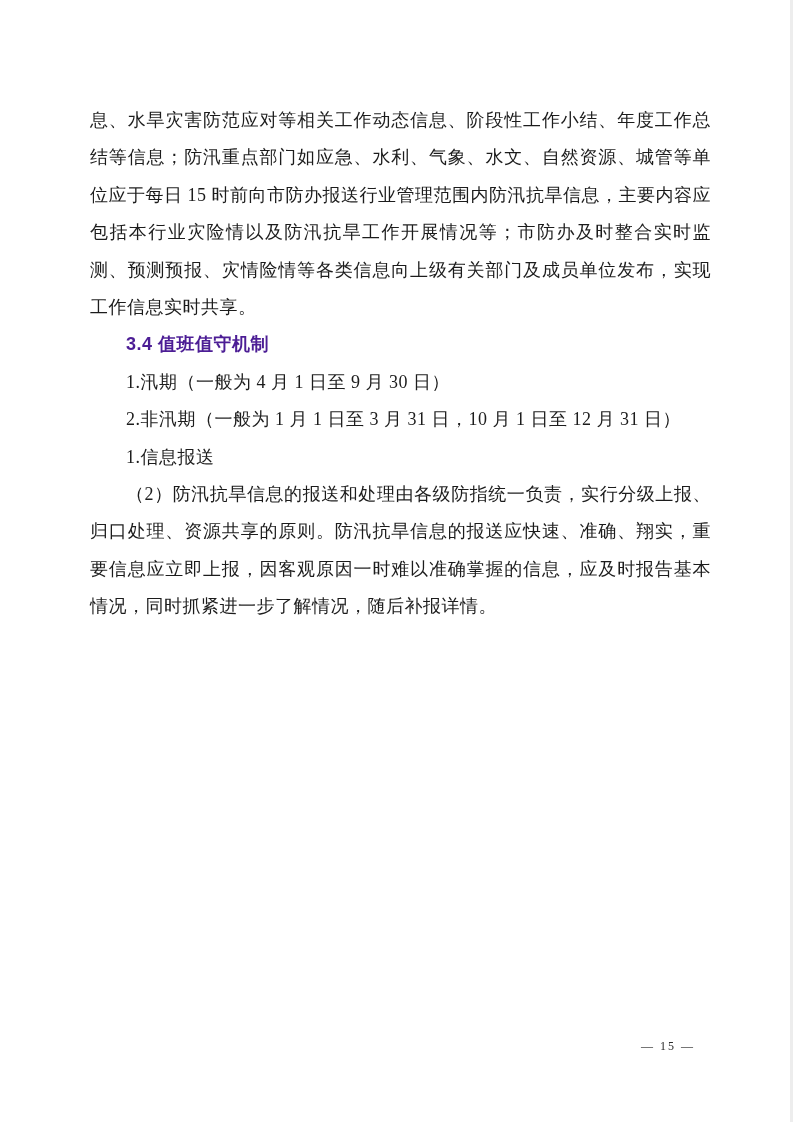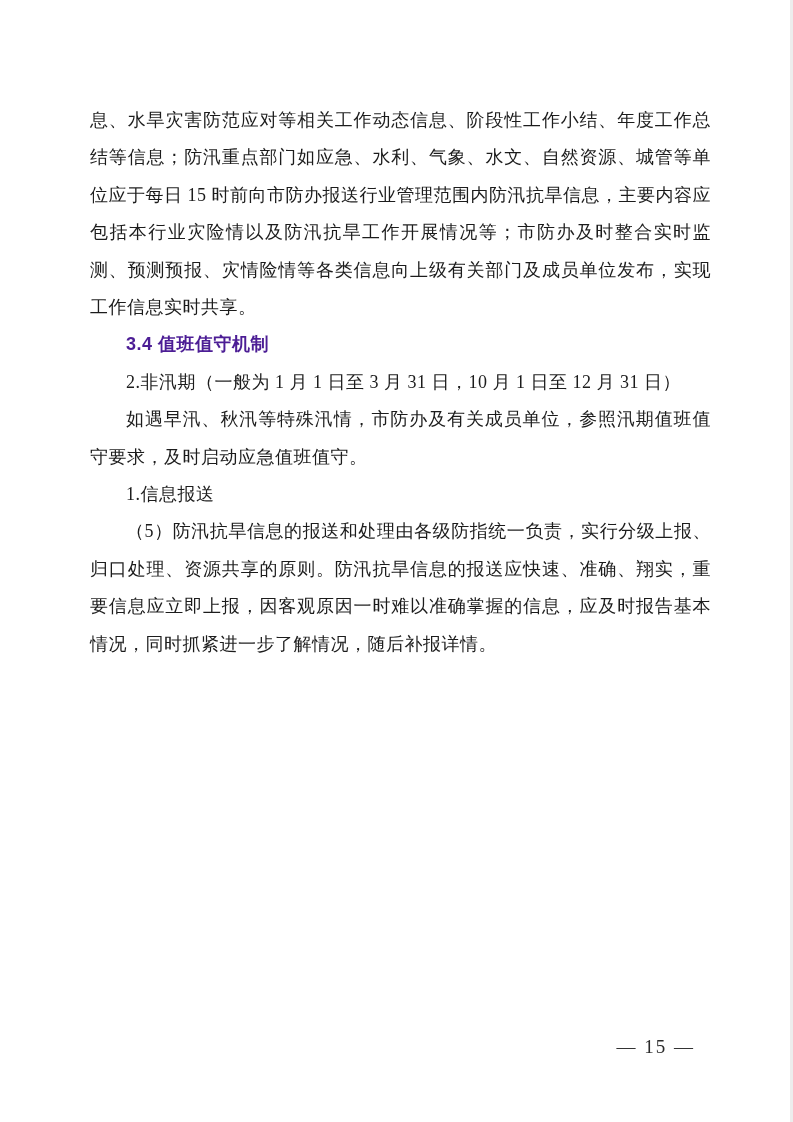--- a/index.html
+++ b/index.html
@@ -50,46 +50,46 @@
   .footer {
     position: absolute;
     top: 1036px;
     right: 0;
     width: 793px;
     text-align: right;
     padding-right: 98px;
     box-sizing: border-box;
   }
   .page-number {
-    font-size: 19px;
+    font-size: 12px;
     letter-spacing: 2px;
     color: #2a2a2a;
     font-family: "Liberation Serif", "DejaVu Serif", serif;
   }
 </style>
 </head>
 <body>
 
 <div class="page">
 
   <div class="content">
     <p class="body-text">息、水旱灾害防范应对等相关工作动态信息、阶段性工作小结、年度工作总结等信息；防汛重点部门如应急、水利、气象、水文、自然资源、城管等单位应于每日 15 时前向市防办报送行业管理范围内防汛抗旱信息，主要内容应包括本行业灾险情以及防汛抗旱工作开展情况等；市防办及时整合实时监测、预测预报、灾情险情等各类信息向上级有关部门及成员单位发布，实现工作信息实时共享。</p>
 
     <p class="heading">3.4 值班值守机制</p>
 
+    <p class="indent">1.汛期（一般为 4 月 1 日至 9 月 30 日）</p>
 
 
     <p class="indent">2.非汛期（一般为 1 月 1 日至 3 月 31 日，10 月 1 日至 12 月 31 日）</p>
 
-    <p class="indent">如遇早汛、秋汛等特殊汛情，市防办及有关成员单位，参照汛期值班值守要求，及时启动应急值班值守。</p>
 
 
     <p class="indent">1.信息报送</p>
 
-    <p class="indent">（5）防汛抗旱信息的报送和处理由各级防指统一负责，实行分级上报、归口处理、资源共享的原则。防汛抗旱信息的报送应快速、准确、翔实，重要信息应立即上报，因客观原因一时难以准确掌握的信息，应及时报告基本情况，同时抓紧进一步了解情况，随后补报详情。</p>
+    <p class="indent">（2）防汛抗旱信息的报送和处理由各级防指统一负责，实行分级上报、归口处理、资源共享的原则。防汛抗旱信息的报送应快速、准确、翔实，重要信息应立即上报，因客观原因一时难以准确掌握的信息，应及时报告基本情况，同时抓紧进一步了解情况，随后补报详情。</p>
   </div>
 
   <div class="footer">
     <span class="page-number">— 15 —</span>
   </div>
 
   <div class="scan-edge"></div>
 
 </div>
 

